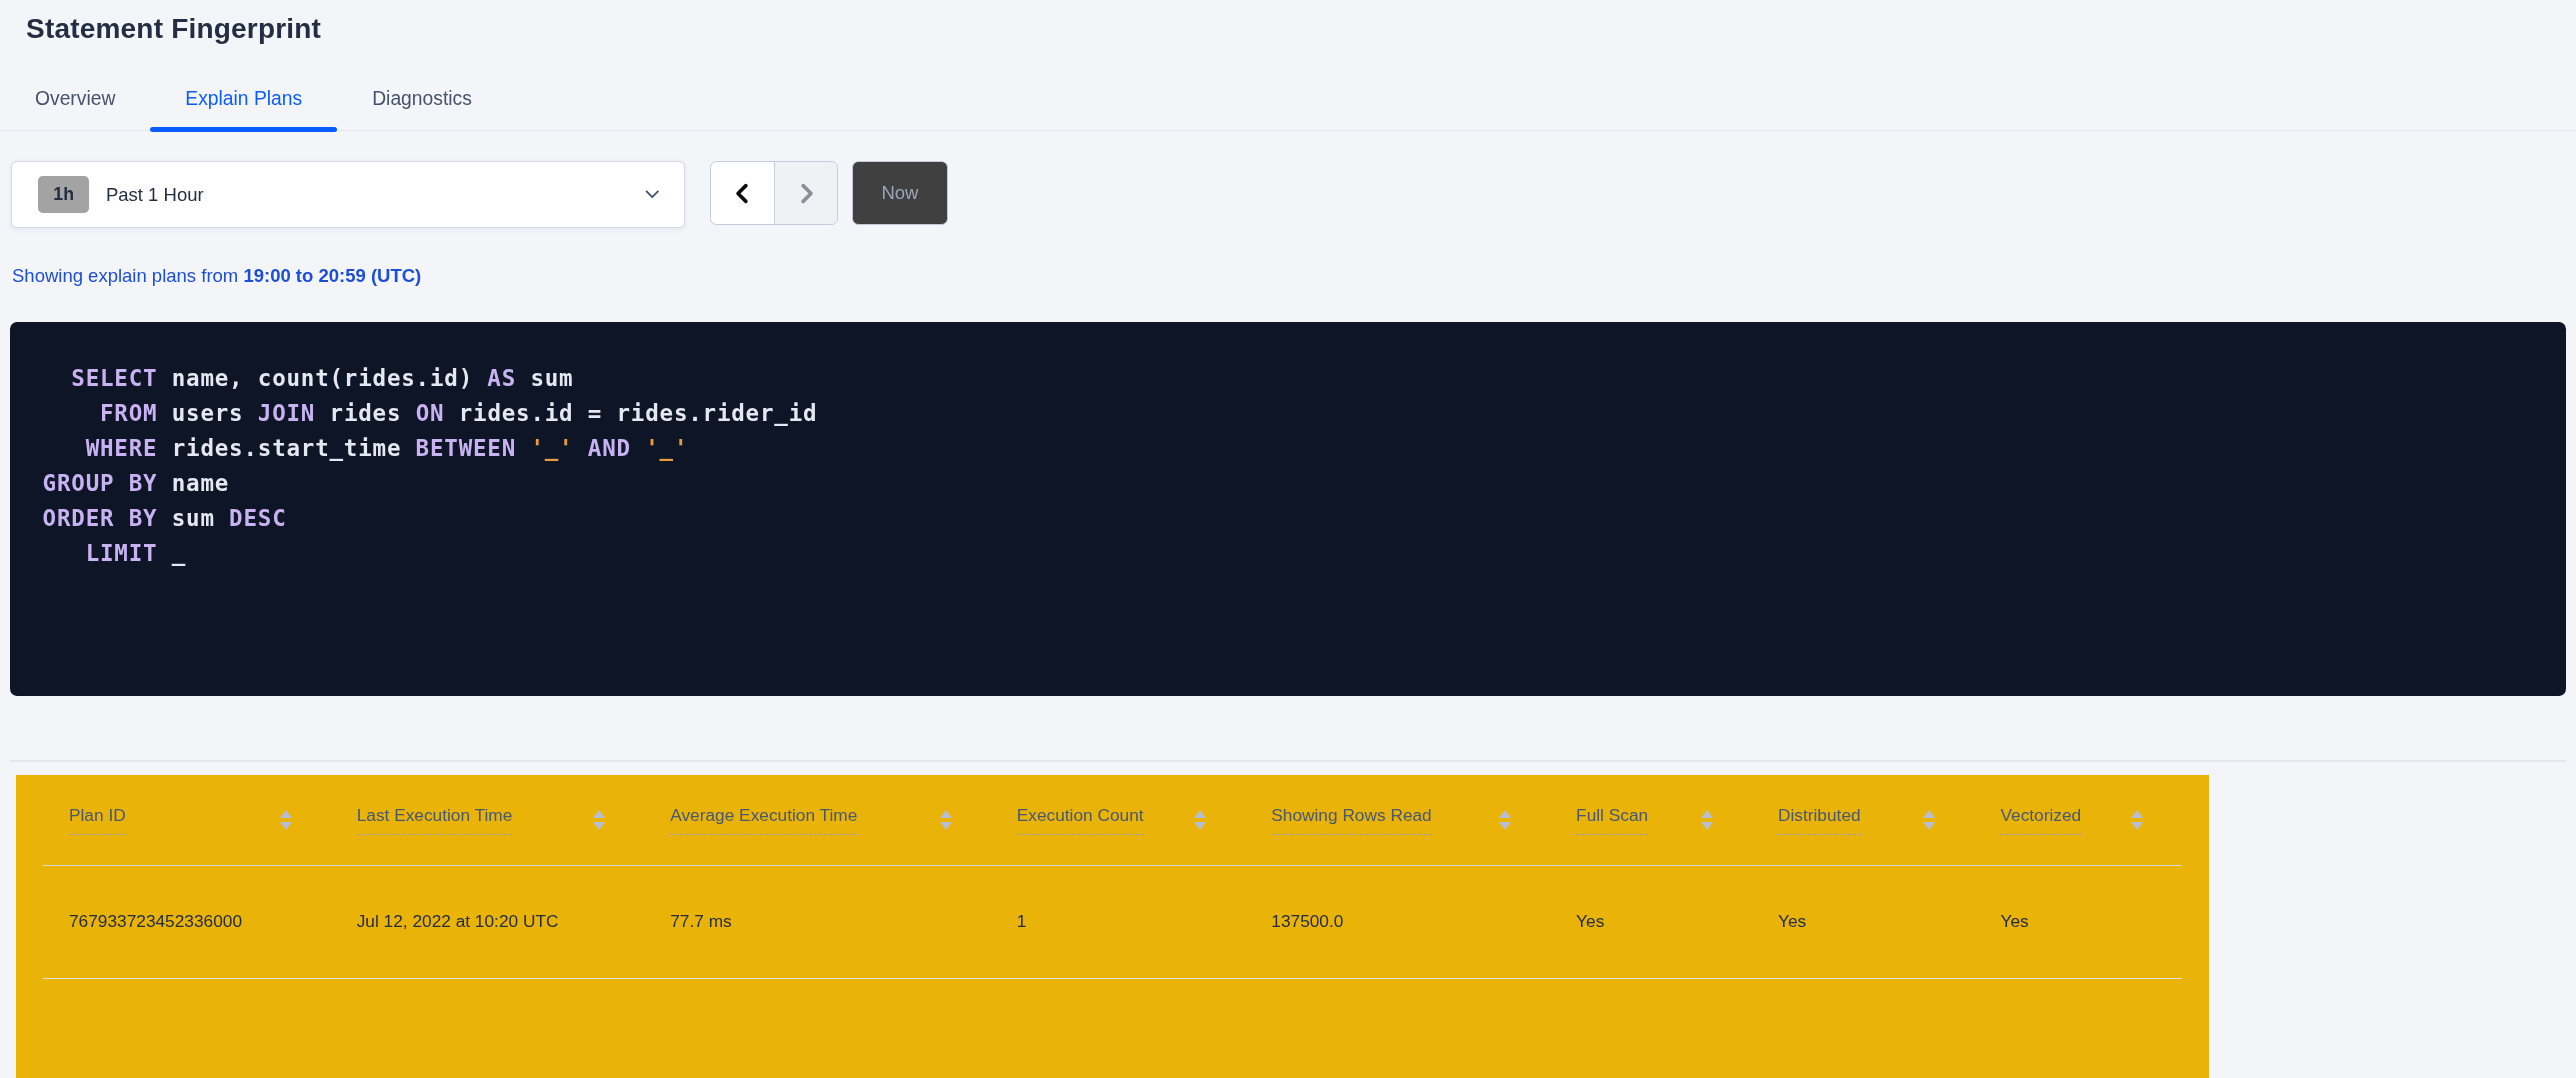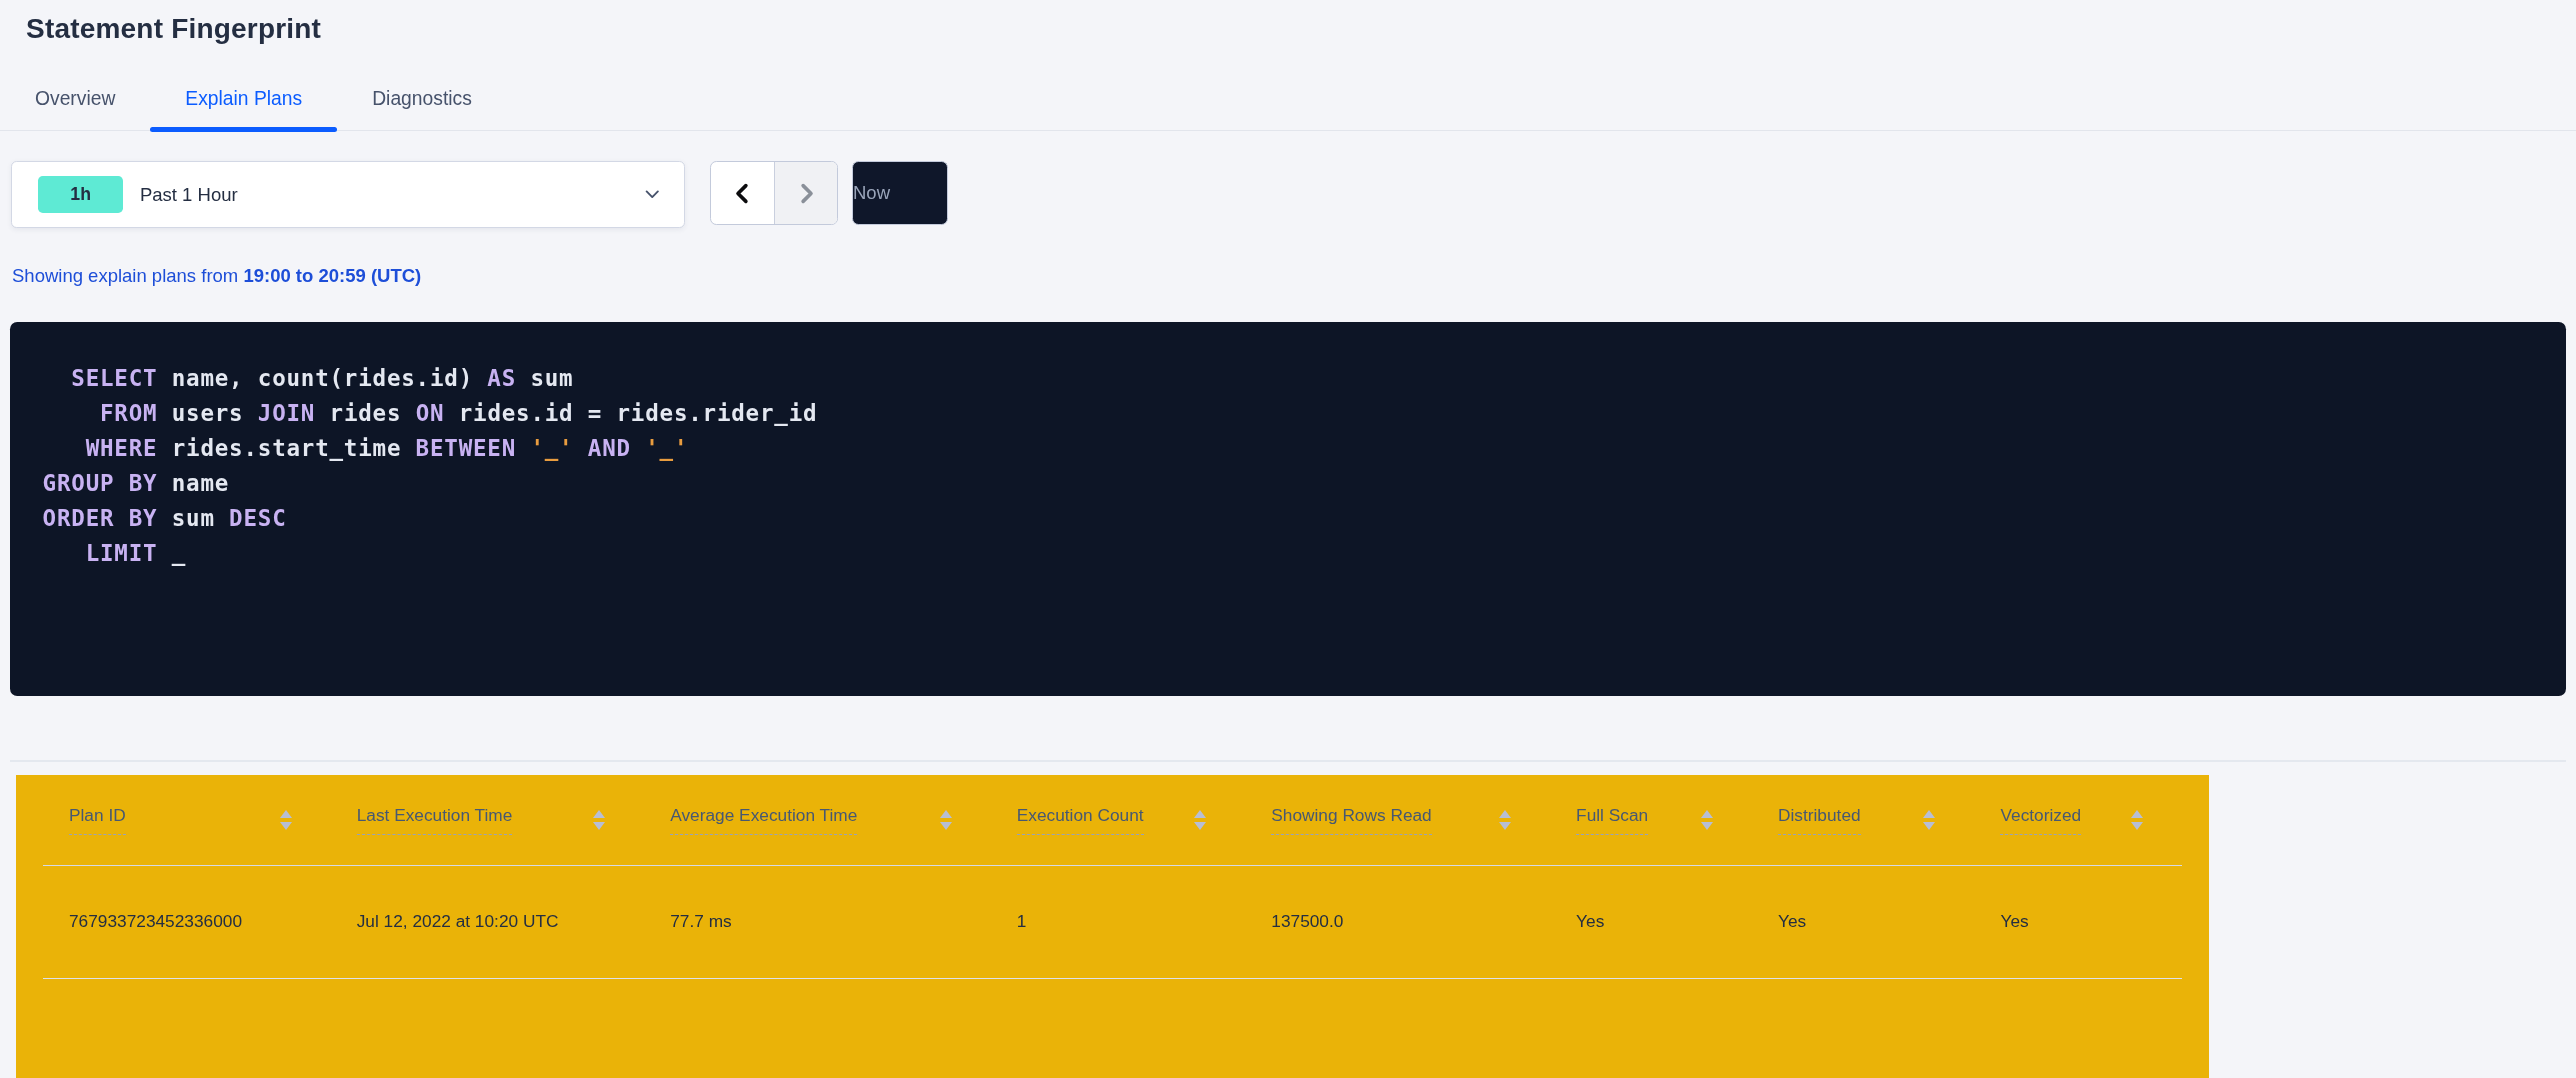--- a/index.html
+++ b/index.html
@@ -27,36 +27,36 @@
   }
 
   
   .controls { display:flex; align-items:flex-start; margin:30px 0 0 11.3px; }
   .time-dropdown {
     width:674px; height:67px; background:#fff; border:1.6px solid #d3d8e5; border-radius:5.6px;
     display:flex; align-items:center; cursor:pointer;
     box-shadow:0 1.6px 4.8px rgba(40,50,80,.07);
   }
   .time-badge {
-    margin-left:26px; background:#5eead4; border-radius:4.8px; padding:8px 32px;
+    margin-left:26px; background:#a3a3a3; border-radius:4.8px; padding:8px 15px;
     font-size:17.7px; font-weight:700; color:#242e42;
   }
   .time-label { margin-left:17px; font-size:18.5px; color:#242e42; flex:1; }
   .chevron-down { margin-right:21px; }
 
   .arrow-group {
     display:flex; margin-left:25px; border:1.6px solid #c3cadb; border-radius:6.4px;
     overflow:hidden; height:64px; background:#fff;
   }
   .arrow-btn { width:63px; display:flex; align-items:center; justify-content:center; cursor:pointer; }
   .arrow-btn.next { background:#f0f1f4; border-left:1.6px solid #c9cfde; cursor:default; }
 
   .now-btn {
     margin-left:13.7px; width:96px; height:64px; border:1.6px solid #c3cadb; border-radius:6.4px;
-    background:#0f172a; display:flex; align-items:center; justify-content:flex-start;
+    background:#404040; display:flex; align-items:center; justify-content:center;
     font-size:18.5px; color:var(--muted-btn,#9aa5ba); cursor:default;
   }
 
   .caption { margin:37px 0 0 12px; font-size:18.5px; color:#1d4ed8; }
   .caption b { font-weight:700; }
 
   
   .sql-box {
     margin:35px 9.6px 0 9.6px; height:374px; background:var(--sql-bg,#0d1526);
     border-radius:7.2px; padding:39px 16px 0 33px; overflow:hidden;

